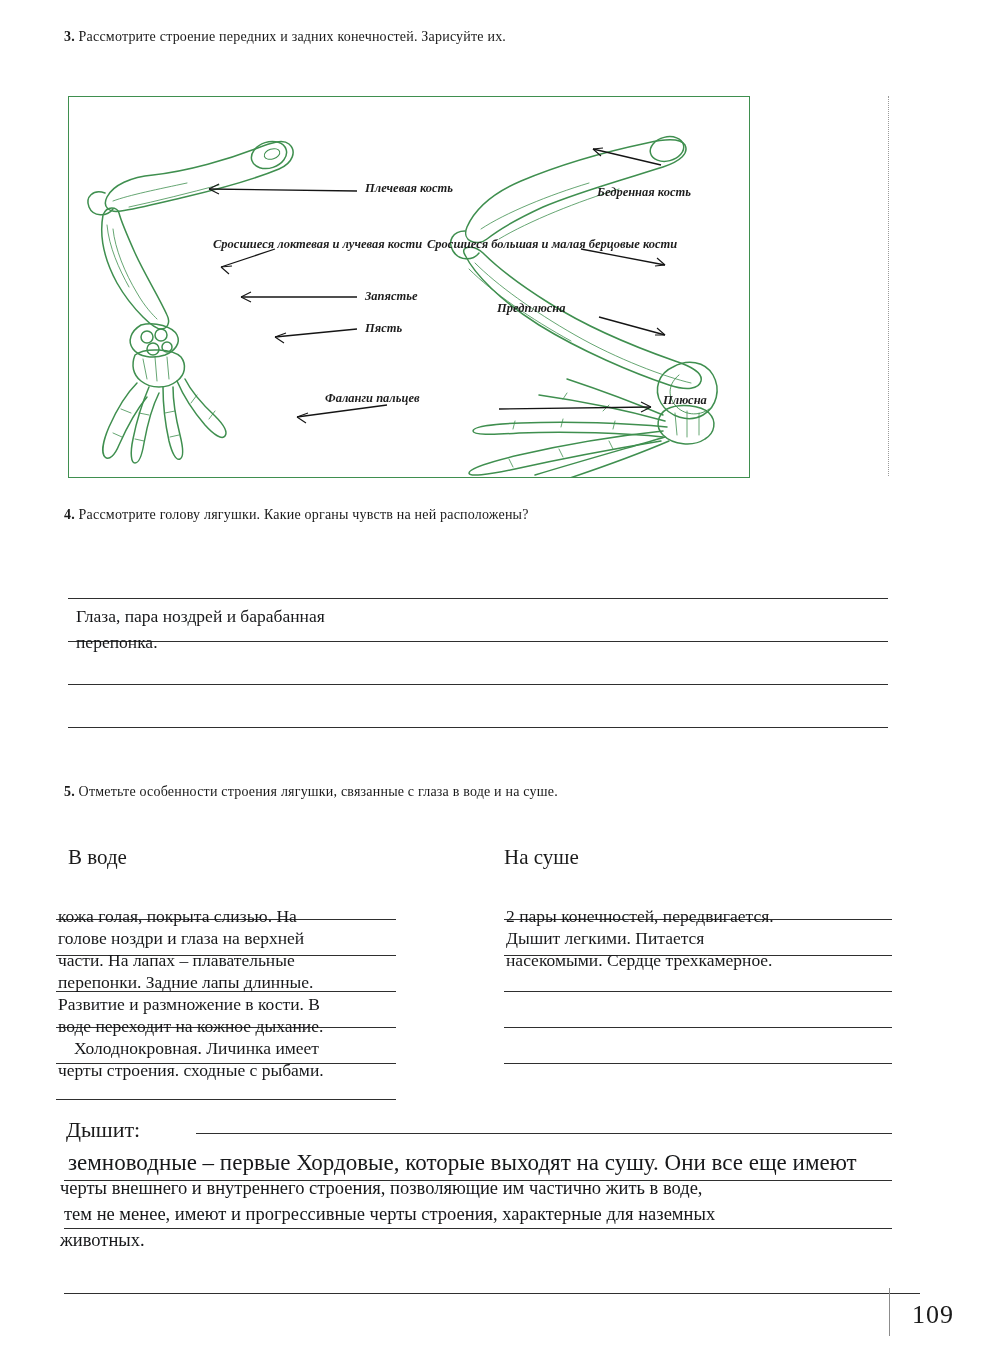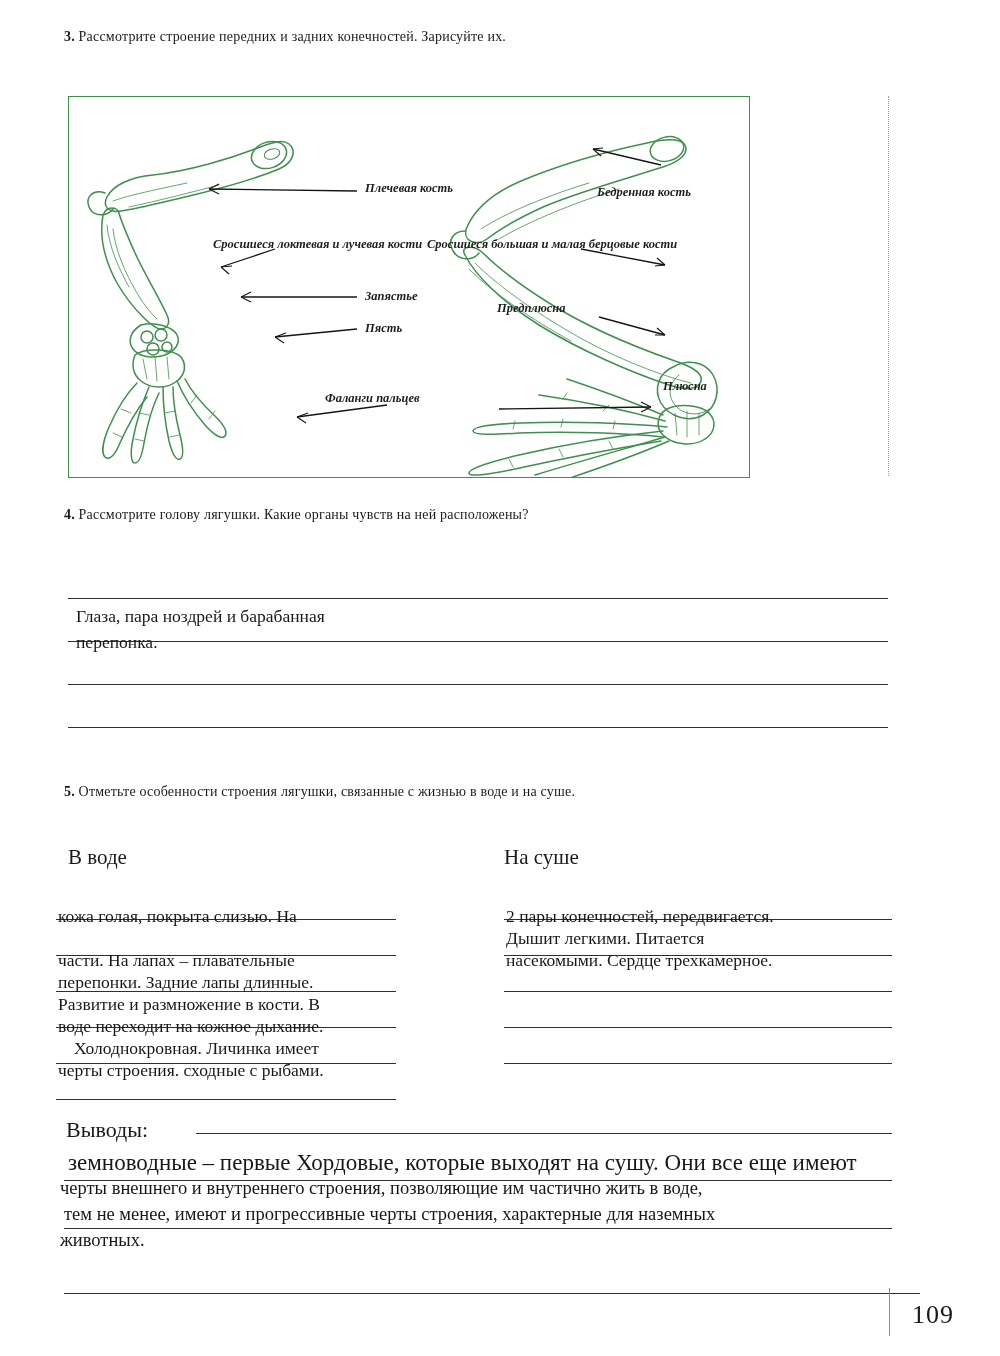--- a/index.html
+++ b/index.html
@@ -242,71 +242,72 @@
 и лучевая кости</div>
     <div class="fig-label" style="left:296px; top:192px;">Запястье</div>
     <div class="fig-label" style="left:296px; top:224px;">Пясть</div>
     <div class="fig-label" style="left:256px; top:294px;">Фаланги
 пальцев</div>
 
     <div class="fig-label" style="left:528px; top:60px;margin-top:28px;">Бедренная кость</div>
     <div class="fig-label" style="left:358px; top:140px;">Сросшиеся большая и
 малая берцовые кости</div>
     <div class="fig-label" style="left:428px; top:204px;">Предплюсна</div>
-    <div class="fig-label" style="left:594px; top:282px;">Плюсна</div>
+    <div class="fig-label" style="left:594px; top:296px;">Плюсна</div>
   </div>
   <div class="dotted-right"></div>
 
   <div class="q-head" id="q4">
     <span class="q-num">4.</span>
     <span>Рассмотрите голову лягушки. Какие органы чувств на ней расположены?</span>
   </div>
 
   <div class="rule" style="left:68px; top:598px; width:820px;"></div>
   <div class="rule" style="left:68px; top:641px; width:820px;"></div>
   <div class="rule" style="left:68px; top:684px; width:820px;"></div>
   <div class="rule" style="left:68px; top:727px; width:820px;"></div>
 
   <div class="hand" style="left:76px; top:604px;">Глаза, пара ноздрей и барабанная</div>
   <div class="hand" style="left:76px; top:630px;">перепонка.</div>
 
   <div class="q-head" id="q5">
     <span class="q-num">5.</span>
-    <span>Отметьте особенности строения лягушки, связанные с жизнью в воде и на суше.</span>
+    <span>Отметьте особенности строения лягушки, связанные с глаза в воде и на суше.</span>
   </div>
 
   <div class="col-title" style="left:68px; top:845px;">В воде</div>
   <div class="col-title" style="left:504px; top:845px;">На суше</div>
 
   <div class="rule" style="left:56px; top:919px; width:340px;"></div>
   <div class="rule" style="left:56px; top:955px; width:340px;"></div>
   <div class="rule" style="left:56px; top:991px; width:340px;"></div>
   <div class="rule" style="left:56px; top:1027px; width:340px;"></div>
   <div class="rule" style="left:56px; top:1063px; width:340px;"></div>
   <div class="rule" style="left:56px; top:1099px; width:340px;"></div>
 
   <div class="hand" style="left:58px; top:904px;">кожа голая, покрыта слизью. На</div>
+  <div class="hand" style="left:58px; top:926px;">голове ноздри и глаза на верхней</div>
   <div class="hand" style="left:58px; top:970px;">перепонки. Задние лапы длинные.</div>
   <div class="hand" style="left:58px; top:948px;">части. На лапах – плавательные</div>
   <div class="hand" style="left:58px; top:992px;">Развитие и размножение в кости. В</div>
   <div class="hand" style="left:58px; top:1014px;">воде переходит на кожное дыхание.</div>
   <div class="hand" style="left:58px; top:1036px;margin-left:16px;">Холоднокровная. Личинка имеет</div>
   <div class="hand" style="left:58px; top:1058px;">черты строения. сходные с рыбами.</div>
 
   <div class="rule" style="left:504px; top:919px; width:388px;"></div>
   <div class="rule" style="left:504px; top:955px; width:388px;"></div>
   <div class="rule" style="left:504px; top:991px; width:388px;"></div>
   <div class="rule" style="left:504px; top:1027px; width:388px;"></div>
   <div class="rule" style="left:504px; top:1063px; width:388px;"></div>
 
   <div class="hand" style="left:506px; top:904px;">2 пары конечностей, передвигается.</div>
   <div class="hand" style="left:506px; top:926px;">Дышит легкими. Питается</div>
   <div class="hand" style="left:506px; top:948px;">насекомыми. Сердце трехкамерное.</div>
 
-  <div id="vyvody-label">Выводы:</div>
+  <div id="vyvody-label">Дышит:</div>
   <div class="rule" style="left:196px; top:1133px; width:696px;"></div>
   <div class="rule" style="left:64px; top:1180px; width:828px;"></div>
   <div class="rule" style="left:64px; top:1228px; width:828px;"></div>
 
   <div class="hand" style="left:68px; top:1150px; font-size:23px;">земноводные – первые Хордовые, которые выходят на сушу. Они все еще имеют</div>
   <div class="hand" style="left:60px; top:1176px; font-size:18.5px;">черты внешнего и внутреннего строения, позволяющие им частично жить в воде,</div>
   <div class="hand" style="left:64px; top:1202px; font-size:18.5px;">тем не менее, имеют и прогрессивные черты строения, характерные для наземных</div>
   <div class="hand" style="left:60px; top:1228px; font-size:18.5px;">животных.</div>
 
   <div class="bottom-rule"></div>

